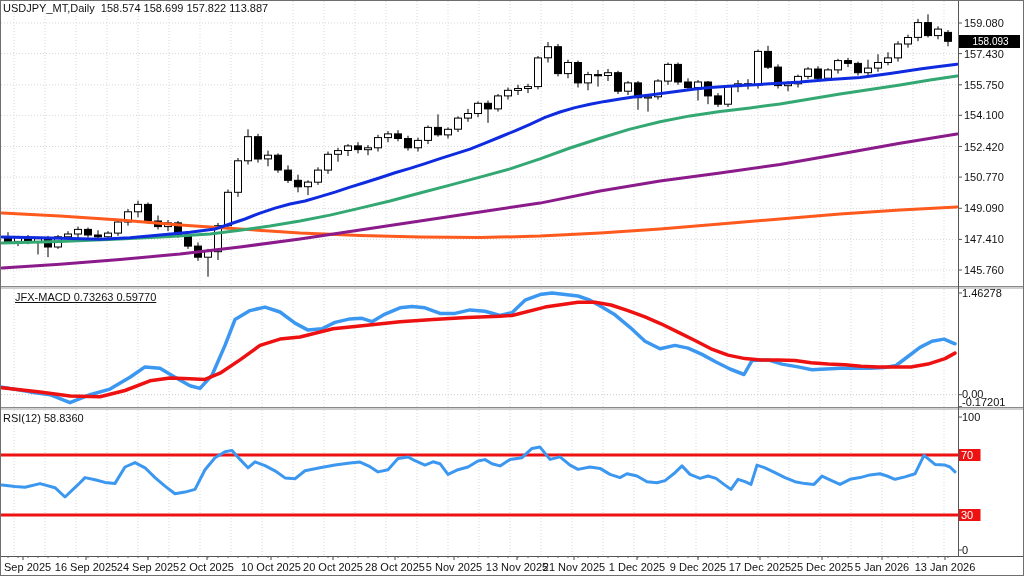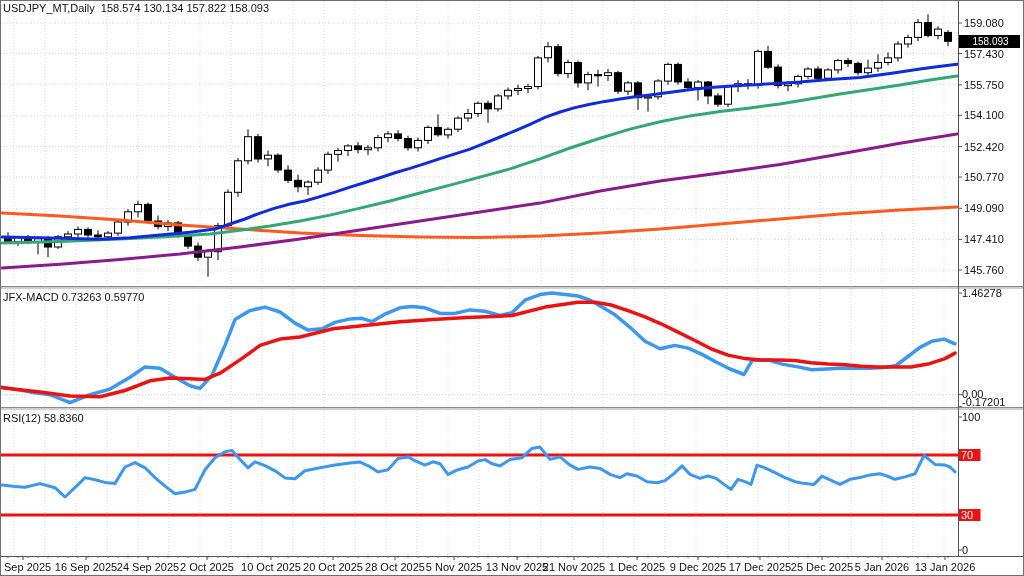--- a/index.html
+++ b/index.html
@@ -1,30 +1,30 @@
 <!DOCTYPE html>
 <html><head>
 <meta charset="utf-8">
 <style>
   html,body{margin:0;padding:0;background:#fff;}
   .chart-root{position:relative;width:1024px;height:576px;background:#fff;overflow:hidden;
     font-family:"Liberation Sans", sans-serif;}
   svg{position:absolute;left:0;top:0;}
   .overlay-label{position:absolute;font-size:11px;color:#111;white-space:pre;z-index:5;}
   #title-label{left:3px;top:2px;}
-  #macd-label{left:3px;top:291px;}
+  #macd-label{left:15px;top:291px;text-decoration:underline;}
   #rsi-label{left:3px;top:412px;}
   .price-box{position:absolute;left:959px;top:35px;width:59px;height:13px;background:#000;
     color:#fff;font-size:10px;line-height:13px;padding-left:2px;z-index:6;text-align:center;}
 </style>
 </head>
 <body>
 
 <div class="chart-root">
-  <div id="title-label" class="overlay-label">USDJPY_MT,Daily  158.574 130.134 157.822 158.093</div>
+  <div id="title-label" class="overlay-label">USDJPY_MT,Daily  158.574 158.699 157.822 113.887</div>
   <div id="macd-label" class="overlay-label">JFX-MACD 0.73263 0.59770</div>
   <div id="rsi-label" class="overlay-label">RSI(12) 58.8360</div>
   <div class="price-box">
     <span>158.093</span>
   </div>
   <svg id="chart-svg" width="1024" height="576" viewBox="0 0 1024 576">
       <g>
         <rect x="0" y="0" width="1024" height="576" fill="#ffffff"></rect>
       </g>
       <g>

